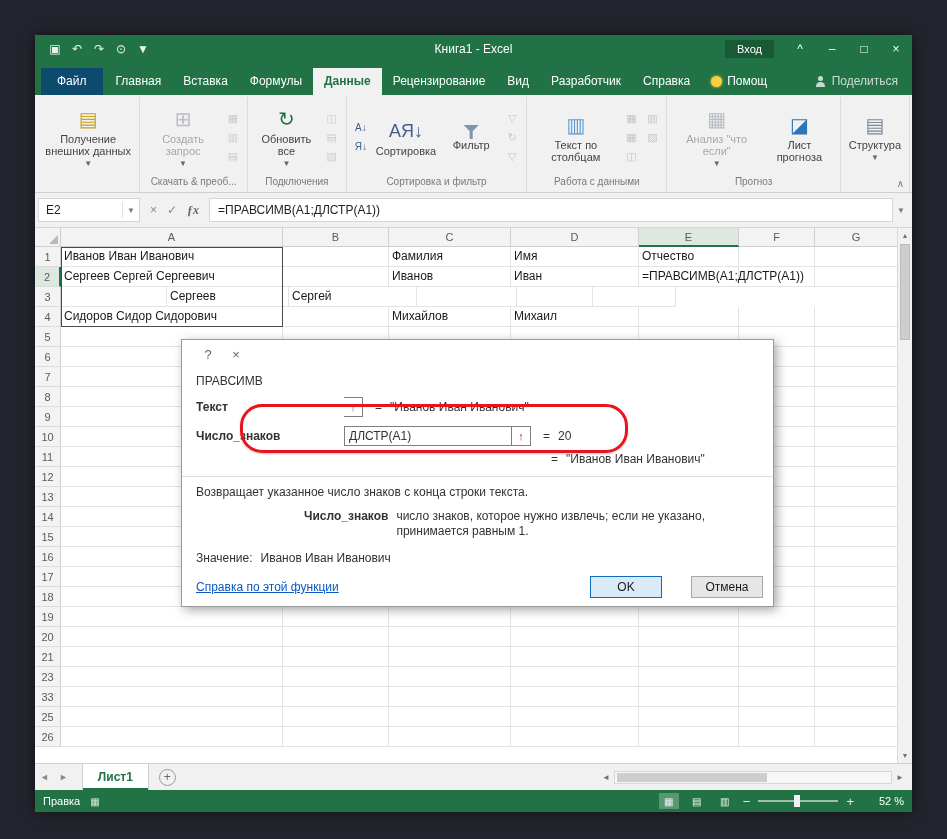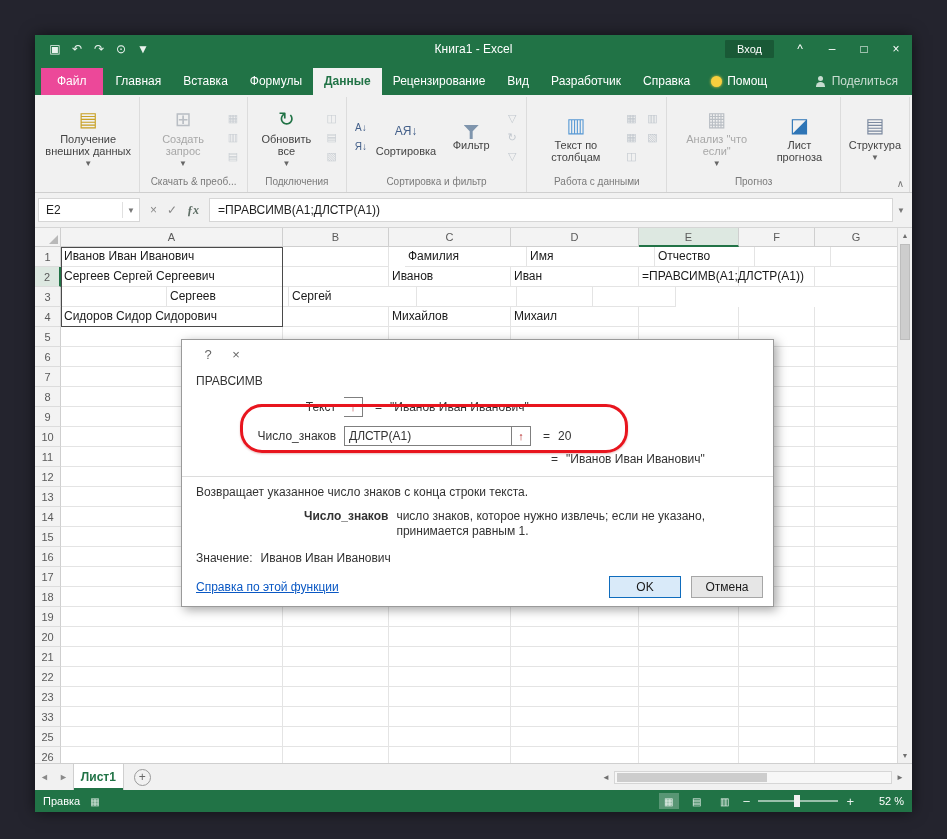--- a/index.html
+++ b/index.html
@@ -13,21 +13,21 @@
   .qat span{display:inline-flex;width:20px;height:20px;align-items:center;justify-content:center;font-size:12px;color:#eaf3ee;}
   .win-title{position:absolute;left:0;right:0;text-align:center;font-size:12px;pointer-events:none;}
   .tb-right{margin-left:auto;display:flex;align-items:center;height:100%;}
   .signin{background:rgba(0,0,0,.22);padding:3px 12px;font-size:11px;margin-right:10px;border-radius:1px;}
   .wc{width:32px;height:100%;display:flex;align-items:center;justify-content:center;font-size:12px;color:#fff;}
 
   
   .tabrow{height:33px;background:#217346;display:flex;align-items:flex-end;color:#fff;flex:0 0 auto;}
   .tablist{display:flex;align-items:flex-end;padding-left:6px;}
   .tab{padding:6px 11px 7px;font-size:12px;white-space:nowrap;}
-  .tab.file{background:#ec4899;padding:6px 16px 7px;margin-right:2px;}
+  .tab.file{background:#0c4a6e;padding:6px 16px 7px;margin-right:2px;}
   .tab.active{background:#f1f1f1;color:#217346;font-weight:bold;}
   .helper{display:flex;align-items:center;gap:5px;font-size:12px;padding:0 10px 7px;}
   .bulb{width:11px;height:11px;border-radius:50%;background:#f8cf3e;box-shadow:0 0 3px #f8cf3e;display:inline-block;}
   .share{margin-left:auto;display:flex;align-items:center;gap:6px;font-size:12px;opacity:.75;padding:0 14px 7px;}
   .person{position:relative;width:11px;height:11px;display:inline-block;}
   .person::before{content:'';position:absolute;top:0;left:3px;width:5px;height:5px;border-radius:50%;background:#fff;}
   .person::after{content:'';position:absolute;bottom:0;left:1px;width:9px;height:5px;border-radius:5px 5px 0 0;background:#fff;}
 
   
   .ribbon{height:95px;background:#f1f1f1;border-bottom:1px solid #cfcfcf;display:flex;padding:2px 2px 0;position:relative;flex:0 0 auto;}
@@ -73,21 +73,21 @@
   .cell.ovf{overflow:visible;position:relative;z-index:3;}
   .arange{position:absolute;left:26px;top:19px;width:222px;height:80px;border:1px solid #4a4a4a;box-sizing:border-box;pointer-events:none;z-index:4;}
   .vscroll{width:14px;background:#f1f1f1;border-left:1px solid #d9d9d9;display:flex;flex-direction:column;align-items:center;flex:0 0 auto;}
   .vsb{height:15px;width:100%;display:flex;align-items:center;justify-content:center;font-size:7px;color:#707070;}
   .vthumb{width:10px;height:96px;background:#cdcdcd;border:1px solid #bdbdbd;box-sizing:border-box;margin-top:1px;}
   .vfill{flex:1;}
 
   
   .sheetbar{height:26px;background:#f1f1f1;border-top:1px solid #cfcfcf;display:flex;align-items:center;flex:0 0 auto;}
   .snav{color:#8a8a8a;font-size:9px;padding:0 5px;}
-  .stab{height:100%;background:#fff;border-left:1px solid #cfcfcf;border-right:1px solid #cfcfcf;display:flex;align-items:center;padding:0 7px;color:#217346;font-weight:bold;font-size:12px;position:relative;box-sizing:border-box;margin-left:0;}
+  .stab{height:100%;background:#fff;border-left:1px solid #cfcfcf;border-right:1px solid #cfcfcf;display:flex;align-items:center;padding:0 15px;color:#217346;font-weight:bold;font-size:12px;position:relative;box-sizing:border-box;margin-left:9px;}
   .stab::after{content:'';position:absolute;left:0;right:0;bottom:0;height:2px;background:#217346;}
   .addsheet{width:17px;height:17px;border:1px solid #9a9a9a;border-radius:50%;color:#666;font-size:12px;line-height:15px;text-align:center;margin-left:10px;box-sizing:border-box;}
   .sbspacer{flex:1;}
   .hscroll{width:310px;display:flex;align-items:center;margin-right:4px;}
   .hsb{color:#707070;font-size:8px;padding:0 4px;}
   .htrack{flex:1;height:13px;background:#f7f7f7;border:1px solid #d6d6d6;display:flex;align-items:center;box-sizing:border-box;}
   .hthumb{width:150px;height:9px;background:#cdcdcd;margin-left:2px;}
 
   
   .statusbar{height:22px;background:#217346;color:#fff;display:flex;align-items:center;font-size:11px;padding:0 8px;flex:0 0 auto;}
@@ -102,31 +102,31 @@
   .zoomtxt{width:42px;text-align:right;}
 
   
   .dialog{position:absolute;left:181px;top:339px;width:591px;height:266px;background:#fff;border:1px solid #9a9a9a;box-shadow:3px 3px 10px rgba(0,0,0,.35);display:flex;flex-direction:column;z-index:50;font-size:12px;color:#333;}
   .dtitle{height:28px;display:flex;align-items:center;padding:0 4px 0 12px;flex:0 0 auto;}
   .dtitle .ttext{flex:1;font-size:12px;color:#444;}
   .dbtn{width:28px;height:22px;display:flex;align-items:center;justify-content:center;color:#666;font-size:13px;}
   .dbody{flex:1;display:flex;flex-direction:column;padding-top:4px;}
   .funcname{margin:2px 0 4px 14px;color:#333;}
   .dlg-row{display:flex;align-items:center;margin:4px 0 4px 14px;height:21px;}
-  .dlg-label{width:148px;text-align:right;padding-right:8px;font-weight:normal;box-sizing:border-box;white-space:nowrap;}
+  .dlg-label{width:148px;padding-right:8px;font-weight:bold;box-sizing:border-box;white-space:nowrap;}
   .dlg-input{width:168px;height:20px;border:1px solid #7f7f7f;background:#fff;padding:0 4px;display:flex;align-items:center;box-sizing:border-box;}
   .dlg-collapse{width:19px;height:20px;border:1px solid #7f7f7f;border-left:none;background:#fff;display:flex;align-items:center;justify-content:center;font-size:11px;color:#b02020;box-sizing:border-box;}
   .dlg-eq{margin:0 8px 0 12px;}
   .dlg-interim{margin:2px 0 4px 369px;display:flex;gap:8px;}
   .dlg-hr{border-top:1px solid #dcdcdc;margin:6px 0;}
   .ddesc{margin:2px 14px 0;}
   .dparam{display:flex;gap:8px;margin:10px 14px 0 122px;line-height:15px;}
   .dparam .pn{font-weight:bold;white-space:nowrap;}
   .dvalue{margin:12px 14px 0;display:flex;gap:8px;}
-  .dfooter{margin-top:auto;display:flex;align-items:center;padding:6px 10px 8px 14px;flex:0 0 auto;}
+  .dfooter{margin-top:auto;display:flex;align-items:center;padding:6px 10px 8px 14px;flex:0 0 auto;gap:19px;}
   .dlink{color:#0a58c4;text-decoration:underline;}
   .dfspacer{flex:1;}
   .btn{width:72px;height:22px;display:flex;align-items:center;justify-content:center;font-size:12px;box-sizing:border-box;}
   .btn.ok{background:#d9eaf9;border:1px solid #0f6cbd;color:#1a1a1a;margin-right:10px;}
   .btn.cancel{background:#e6e6e6;border:1px solid #a6a6a6;color:#1a1a1a;}
 
   .redoval{position:absolute;left:240px;top:404px;width:382px;height:43px;border:3px solid #e8151e;border-radius:22px;z-index:100;pointer-events:none;box-shadow:0 1px 2px rgba(150,0,0,.25);}
 </style>
 </head>
 <body>
@@ -234,21 +234,21 @@
             <div class="rgc">
               <div class="smallcol">
                 <div class="smallbtn">
                   <span class="ric" style="color: rgb(68, 96, 138); font-size: 10px;">А↓</span>
                 </div>
                 <div class="smallbtn">
                   <span class="ric" style="color: rgb(68, 96, 138); font-size: 10px;">Я↓</span>
                 </div>
               </div>
               <div class="bigbtn">
-                <span class="ric" style="color: rgb(68, 96, 138); font-size: 12px;">АЯ↓</span>
+                <span class="ric" style="color: rgb(68, 96, 138); font-size: 18px;">АЯ↓</span>
                 <div class="bl">Сортировка</div>
               </div>
               <div class="bigbtn">
                 <span class="funnel"></span>
                 <div class="bl">Фильтр</div>
               </div>
               <div class="smallcol">
                 <div class="smallbtn disabled">
                   <span class="ric" style="color: rgb(154, 165, 177); font-size: 11px;">▽</span>
                 </div>
@@ -343,21 +343,21 @@
             <div class="hcell" style="width: 128px;">D</div>
             <div class="hcell hl" style="width: 100px;">E</div>
             <div class="hcell" style="width: 76px;">F</div>
             <div class="hcell" style="width: 83px;">G</div>
           </div>
         <div>
             <div class="grow">
               <div class="rn" style="width: 26px;">1</div>
               <div class="cell" style="width: 222px;">Иванов Иван Иванович</div>
               <div class="cell" style="width: 106px;"></div>
-              <div class="cell" style="width: 122px; margin-left: 16px;">Фамилия</div>
+              <div class="cell" style="width: 122px;">Фамилия</div>
               <div class="cell" style="width: 128px;">Имя</div>
               <div class="cell" style="width: 100px;">Отчество</div>
               <div class="cell" style="width: 76px;"></div>
               <div class="cell" style="width: 83px;"></div>
             </div>
             <div class="grow">
               <div class="rn hl" style="width: 26px;">2</div>
               <div class="cell" style="width: 222px;">Сергеев Сергей Сергеевич</div>
               <div class="cell" style="width: 106px;"></div>
               <div class="cell" style="width: 122px;">Иванов</div>
@@ -540,30 +540,20 @@
               <div class="cell" style="width: 222px;"></div>
               <div class="cell" style="width: 106px;"></div>
               <div class="cell" style="width: 122px;"></div>
               <div class="cell" style="width: 128px;"></div>
               <div class="cell" style="width: 100px;"></div>
               <div class="cell" style="width: 76px;"></div>
               <div class="cell" style="width: 83px;"></div>
             </div>
             <div class="grow">
               <div class="rn" style="width: 26px;">21</div>
-              <div class="cell" style="width: 222px;"></div>
-              <div class="cell" style="width: 106px;"></div>
-              <div class="cell" style="width: 122px;"></div>
-              <div class="cell" style="width: 128px;"></div>
-              <div class="cell" style="width: 100px;"></div>
-              <div class="cell" style="width: 76px;"></div>
-              <div class="cell" style="width: 83px;"></div>
-            </div>
-            <div class="grow">
-              <div class="rn" style="width: 26px;">22</div>
               <div class="cell" style="width: 222px;"></div>
               <div class="cell" style="width: 106px;"></div>
               <div class="cell" style="width: 122px;"></div>
               <div class="cell" style="width: 128px;"></div>
               <div class="cell" style="width: 100px;"></div>
               <div class="cell" style="width: 76px;"></div>
               <div class="cell" style="width: 83px;"></div>
             </div>
             <div class="grow">
               <div class="rn" style="width: 26px;">23</div>

